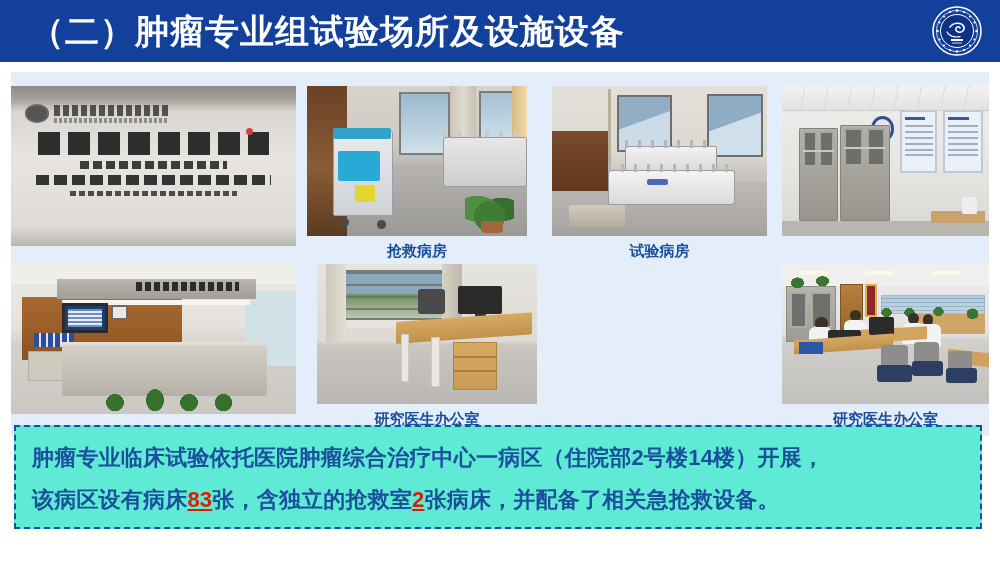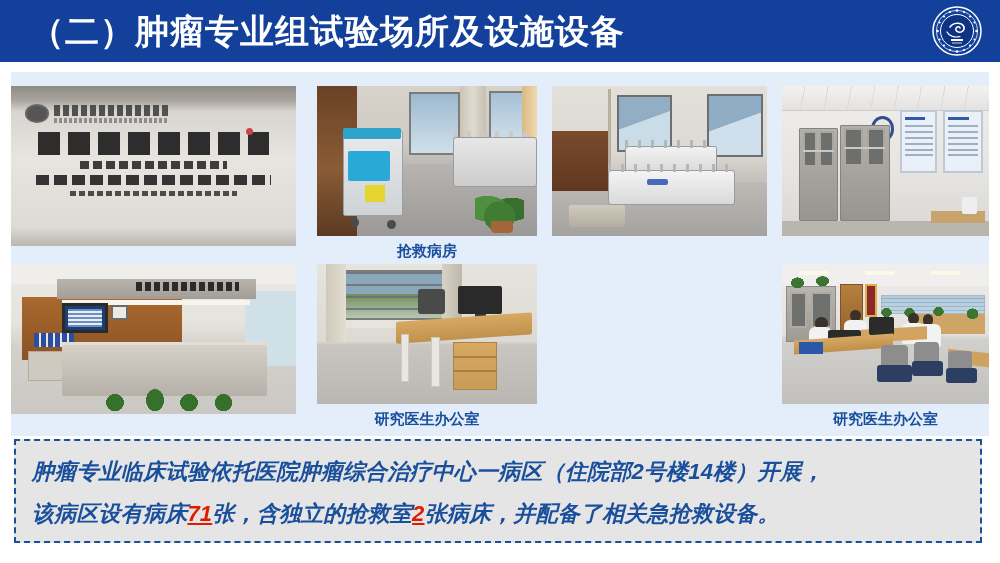--- a/index.html
+++ b/index.html
@@ -57,41 +57,40 @@
     text-align:center;
     color:#1a4f9c;
     font-size:15px;
     font-weight:bold;
     width:100%;
     white-space:nowrap;
   }
 
   
   .c-r1-1{left:0px;width:285px;height:160px;}
-  .c-r1-2{left:306px;width:220px;height:150px;}
+  .c-r1-2{left:296px;width:220px;height:150px;}
   .c-r1-3{left:541px;width:215px;height:150px;}
   .c-r1-4{left:771px;width:207px;height:150px;}
 
   .c-r2-1{left:0px;width:285px;height:150px;}
   .c-r2-2{left:306px;width:220px;height:140px;}
   .c-r2-3{left:541px;width:215px;height:140px;}
   .c-r2-4{left:771px;width:207px;height:140px;}
 
   .cap-r1{top:156px;}
   .cap-r2{top:146px;}
 
   
   .textbox{
-    position:absolute;left:14px;top:439px;
+    position:absolute;left:14px;top:425px;
     width:968px;height:104px;
     border:2px dashed #1a4f9c;
     box-sizing:border-box;
-    background:#e5e5e5;
+    background:#5eead4;
     padding:10px 14px 0 16px;
-    font-style:italic;
   }
   .tb-line{
     color:#1a4f9c;
     font-size:22px;
     font-weight:bold;
     line-height:42px;
     white-space:nowrap;
     letter-spacing:0.2px;
   }
   .hl{color:#e01b00;text-decoration:underline;}
@@ -371,20 +370,21 @@
           <div class="tw-win2"></div>
           <div class="tw-wall"></div>
           <div class="tw-pole"></div>
           <div class="tw-bed-a"></div>
           <div class="tw-rail" style="left:34%;top:36%;width:42%;height:5%"></div>
           <div class="tw-bed-b"></div>
           <div class="tw-rail" style="left:26%;top:52%;width:58%;height:5%"></div>
           <div class="tw-blue"></div>
           <div class="tw-table"></div>
         </div>
+        <div class="caption cap-r1">试验病房</div>
       </div>
 
       <div class="cell c-r1-4">
         <div class="photo">
           <div class="ph ar-bg"></div>
           <div class="ar-ceil"></div>
           <div class="ar-ceilline"></div>
           <div class="ar-floor"></div>
           <div class="ar-clock"></div>
 
@@ -522,17 +522,17 @@
         <div class="caption cap-r2">研究医生办公室</div>
       </div>
     </div>
   </div>
 
   <div class="textbox">
     <div class="tb-line">
       <span>肿瘤专业临床试验依托医院肿瘤综合治疗中心一病区（住院部2号楼14楼）开展，</span>
     </div>
     <div class="tb-line">
-      <span>该病区设有病床</span><span class="hl">71</span><span>张，含独立的抢救室</span><span class="hl">2</span><span>张病床，并配备了相关急抢救设备。</span>
+      <span>该病区设有病床</span><span class="hl">83</span><span>张，含独立的抢救室</span><span class="hl">2</span><span>张病床，并配备了相关急抢救设备。</span>
     </div>
   </div>
 
 </div>
 
 </body></html>

